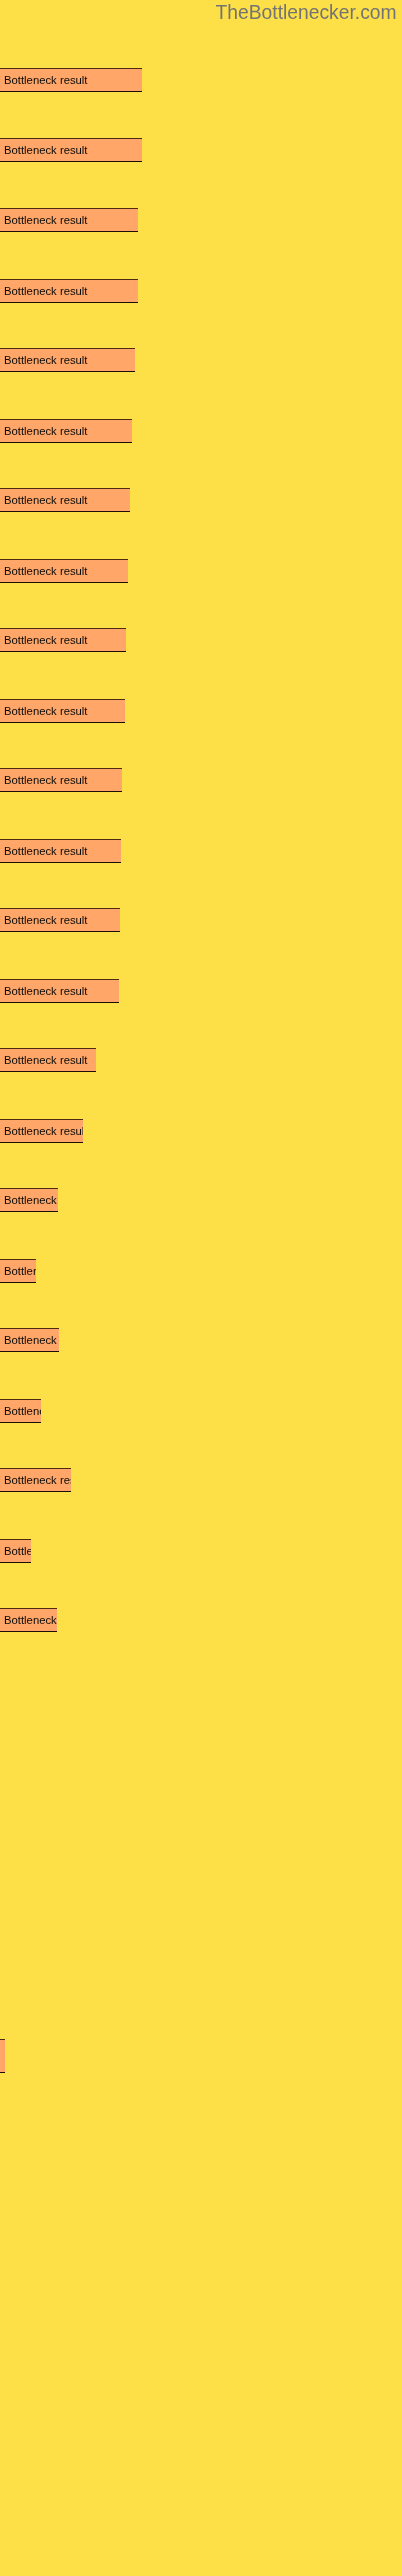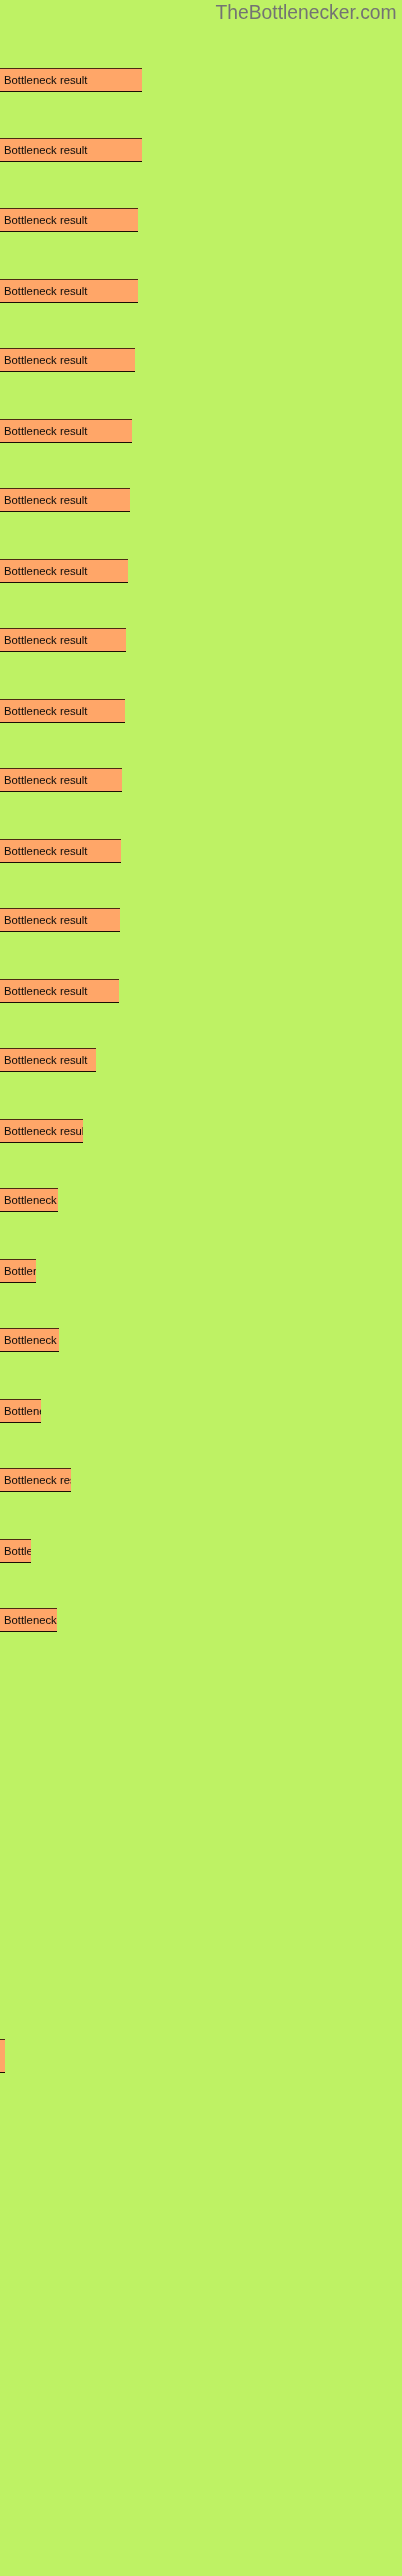--- a/index.html
+++ b/index.html
@@ -11,21 +11,21 @@
   }
   body {
     position: relative;
     font-family: "Liberation Sans", sans-serif;
   }
 
   #chart-root {
     position: relative;
     width: 403px;
     height: 2576px;
-    background: #bef264;
+    background: #fde047;
   }
 
   #watermark {
     position: absolute;
     right: 6.4px;
     top: 1.6px;
     font-size: 19.3px;
     line-height: 22.5px;
     color: #737373;
     letter-spacing: 0px;

